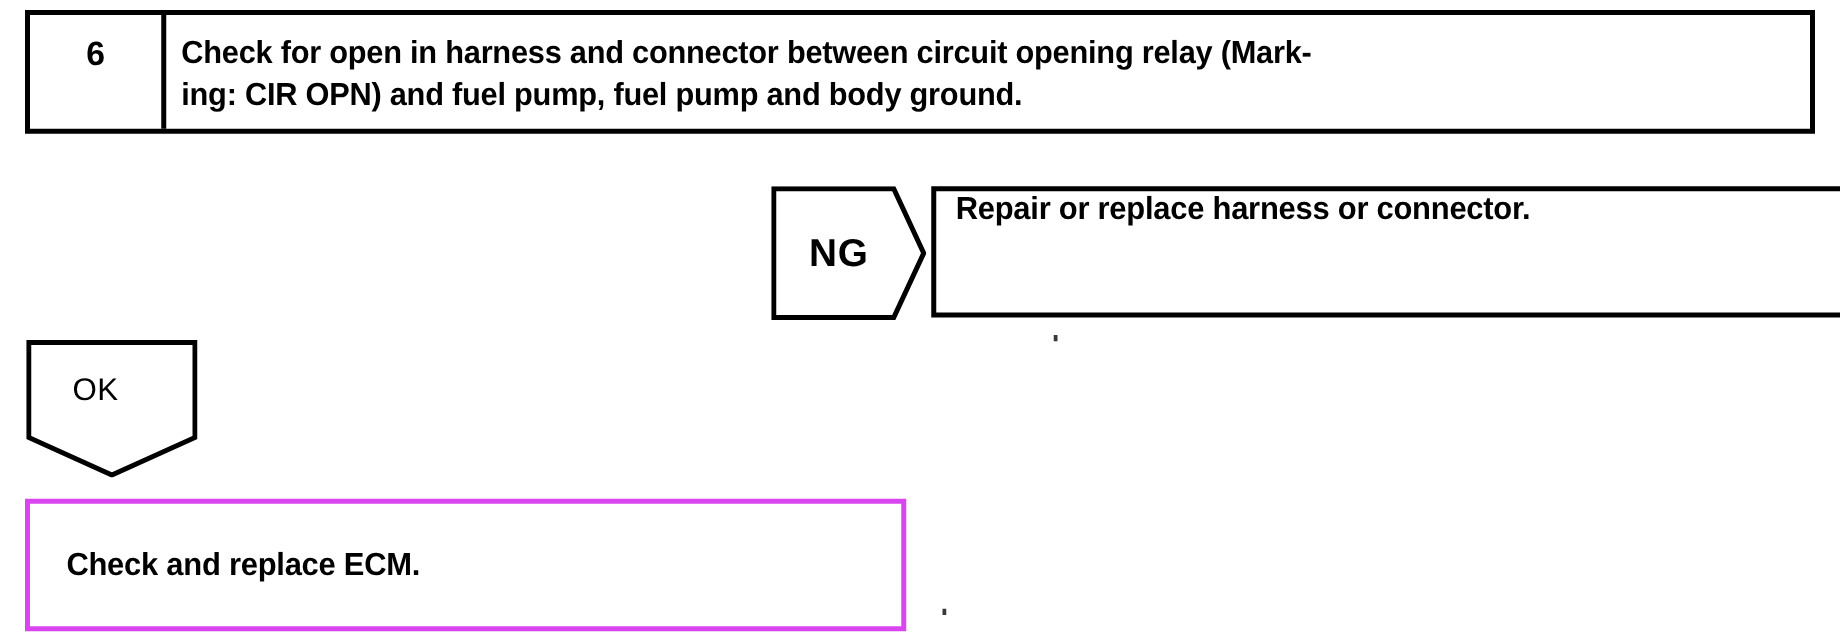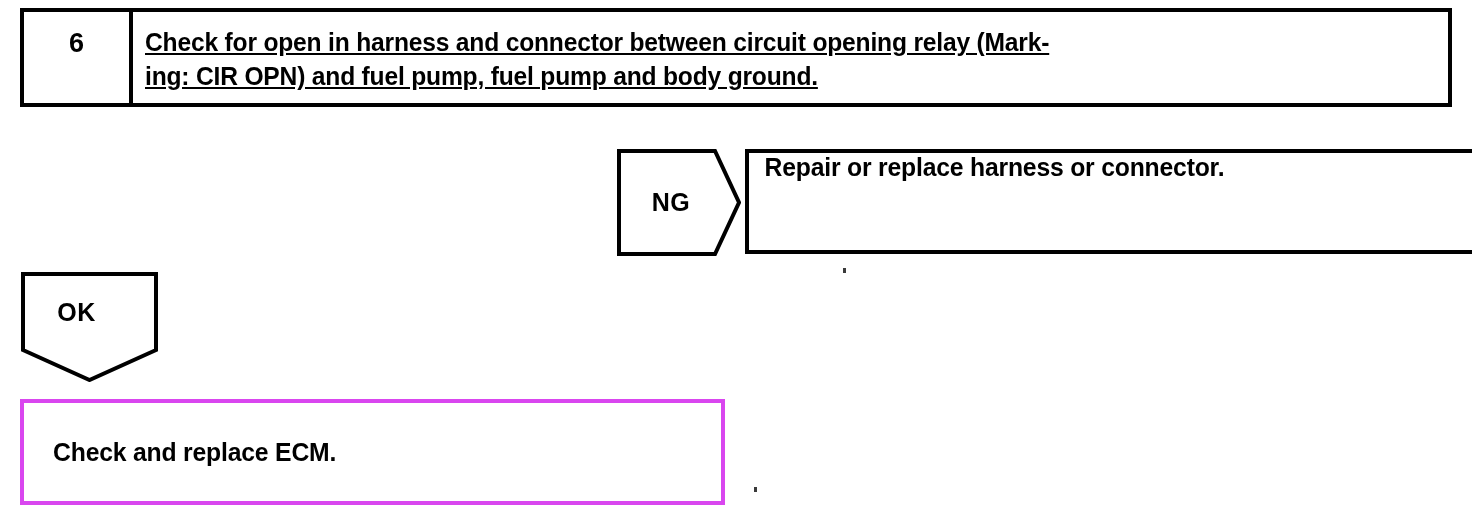--- a/index.html
+++ b/index.html
@@ -52,21 +52,20 @@
   .step-number {
     font-size: 27px;
     font-weight: bold;
     letter-spacing: 0px;
     line-height: 1;
   }
   .step-text-cell {
     flex: 1 1 auto;
     box-sizing: border-box;
     padding: 13px 8px 0 12px;
-    text-decoration: underline;
   }
   .step-text {
     font-size: 25.5px;
     font-weight: bold;
     line-height: 34px;
     letter-spacing: -0.2px;
     transform: scaleX(0.965);
     transform-origin: left top;
     white-space: pre-line;
   }
@@ -82,21 +81,21 @@
   .ng-pentagon svg { display: block; }
   .ng-label {
     position: absolute;
     left: 617px;
     top: 149px;
     width: 108px;
     height: 107px;
     display: flex;
     align-items: center;
     justify-content: center;
-    font-size: 25px;
+    font-size: 31px;
     font-weight: bold;
     letter-spacing: 0.5px;
   }
 
   .ng-result-box {
     position: absolute;
     left: 745px;
     top: 149px;
     width: 788px;
     height: 105px;
@@ -127,21 +126,21 @@
   .ok-label {
     position: absolute;
     left: 21px;
     top: 272px;
     width: 111px;
     height: 80px;
     display: flex;
     align-items: center;
     justify-content: center;
     font-size: 25px;
-    font-weight: bold;
+    font-weight: normal;
     letter-spacing: 0.5px;
   }
 
   .ok-result-box {
     position: absolute;
     left: 20px;
     top: 399px;
     width: 705px;
     height: 106px;
     border: 4px solid #d946ef;

